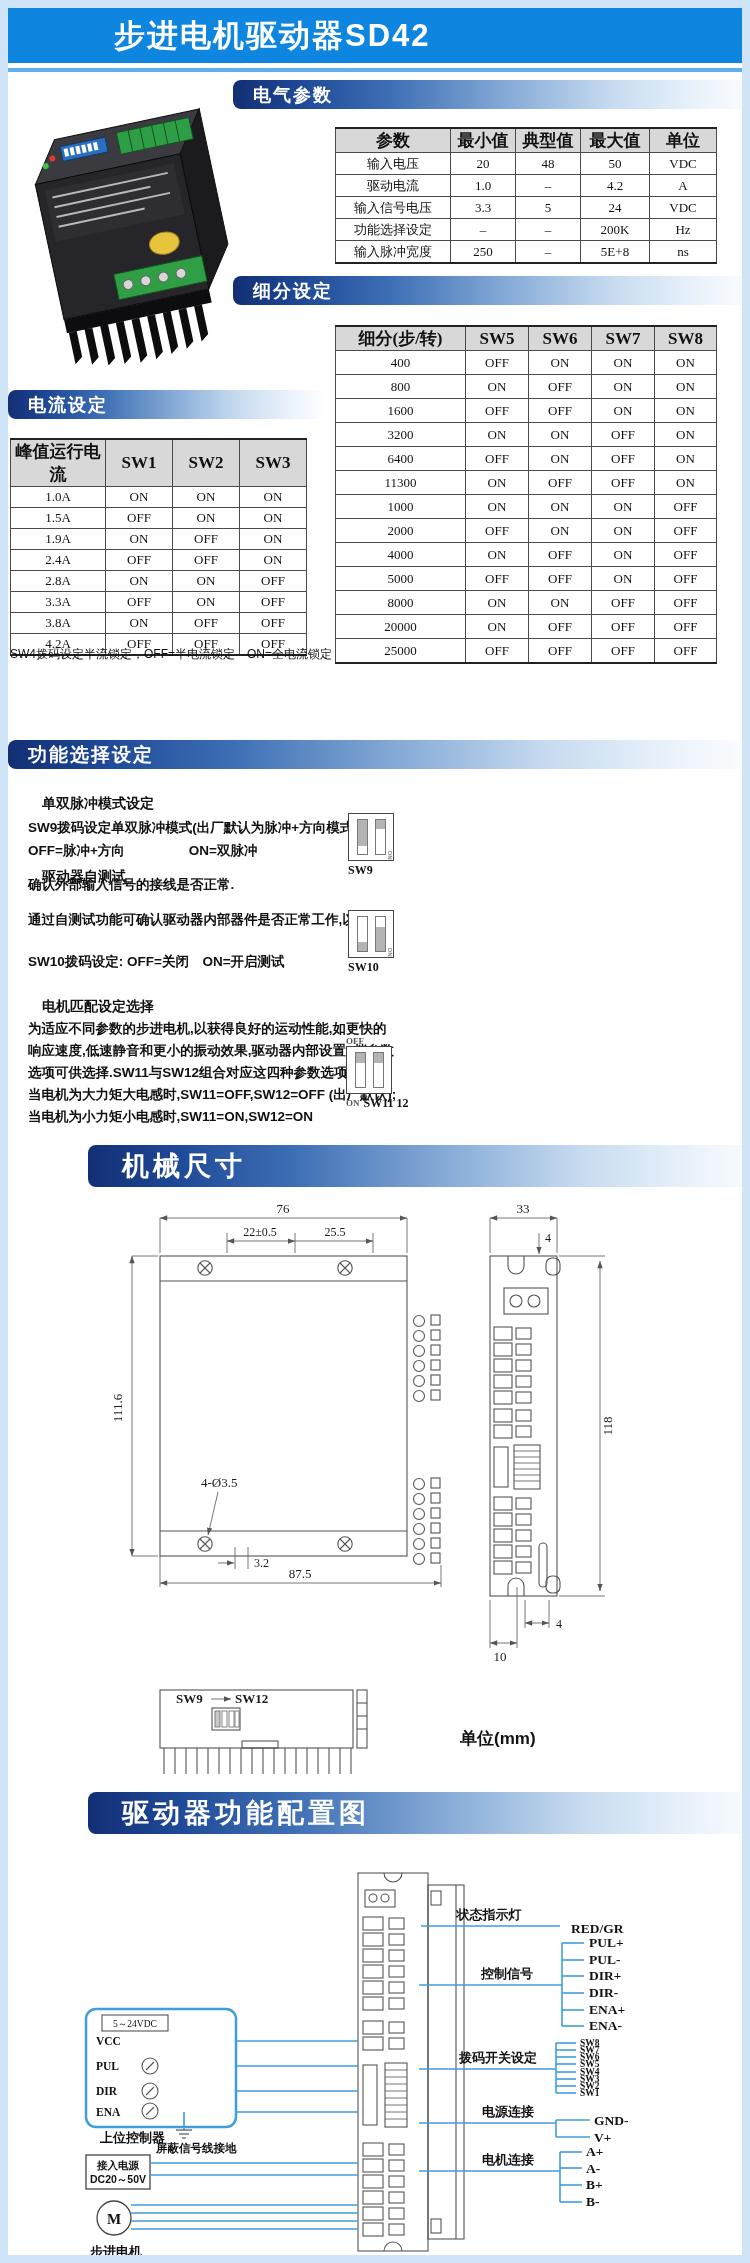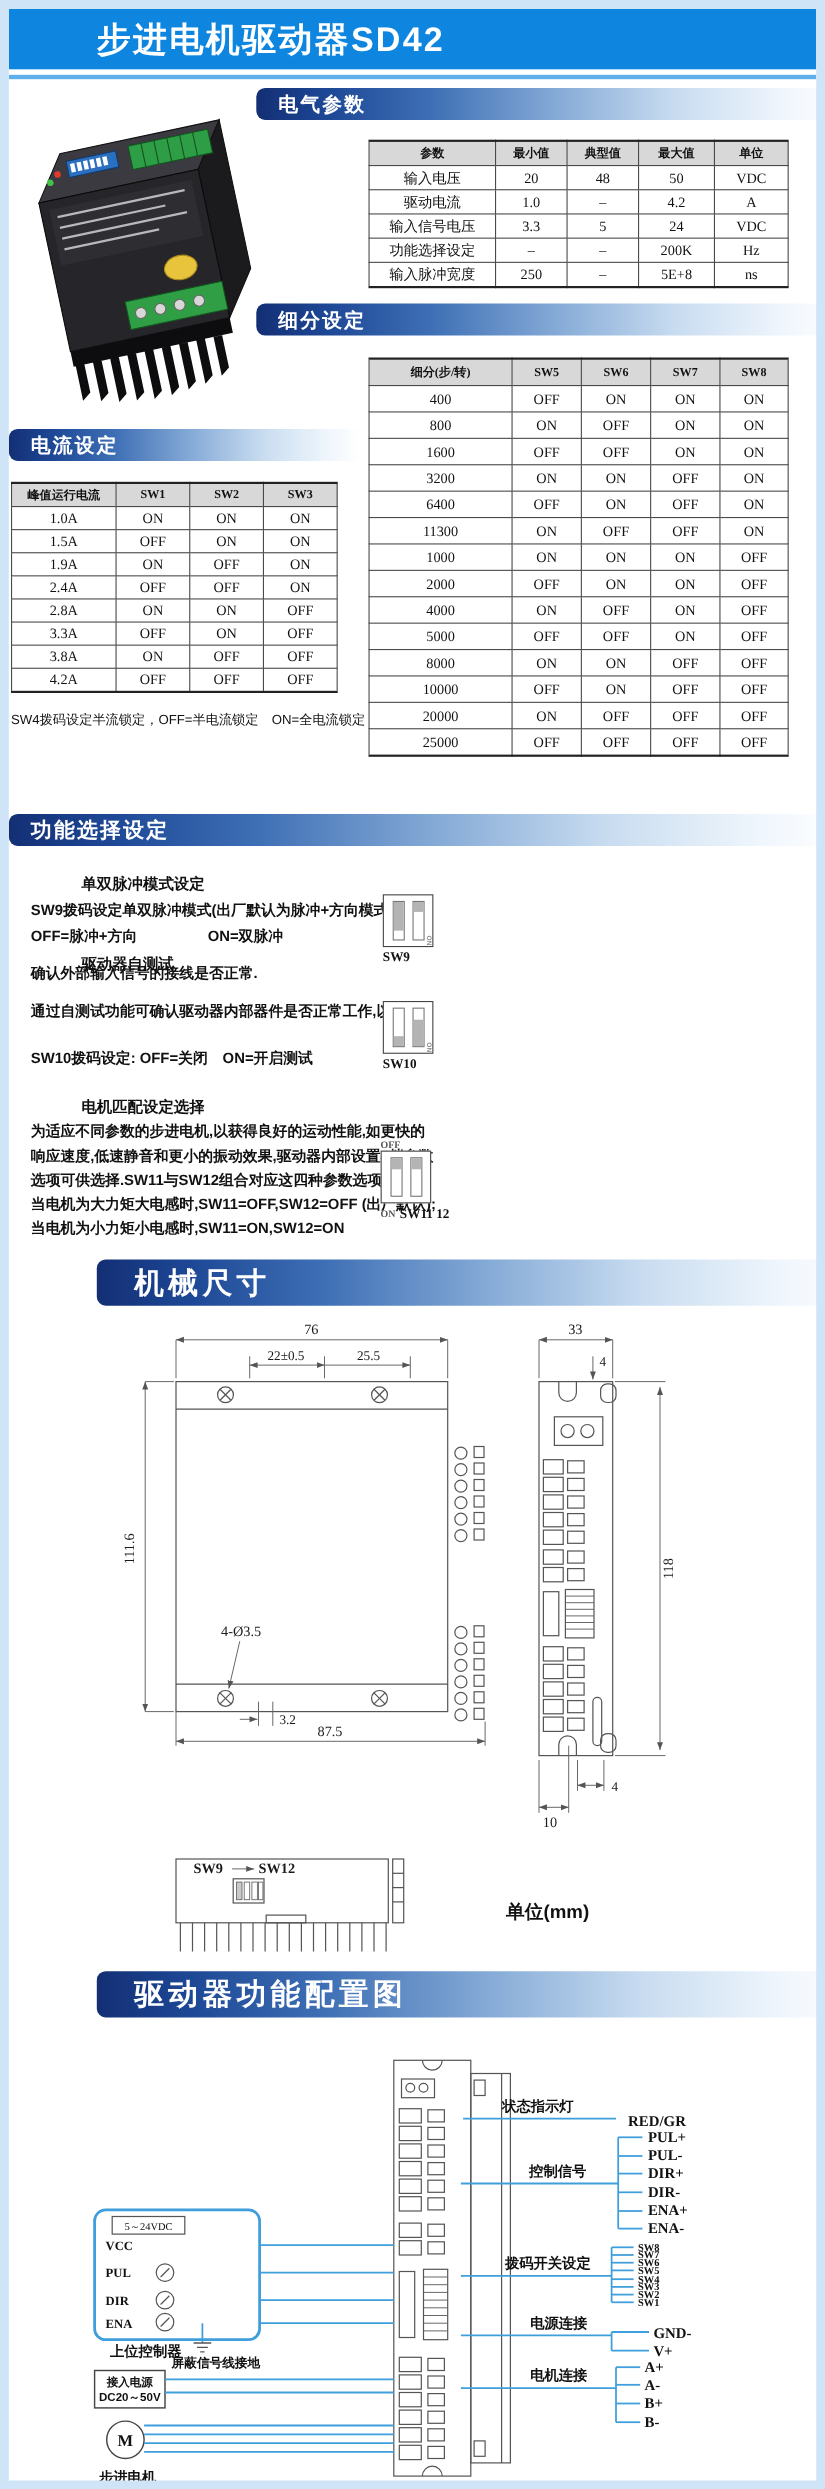--- a/index.html
+++ b/index.html
@@ -2,40 +2,40 @@
 <html><head>
 <meta charset="utf-8">
 <style>
   html,body{margin:0;padding:0;}
   body{width:750px;height:2263px;position:relative;background:#fff;
        font-family:"Liberation Sans",sans-serif;overflow:hidden;}
   .frame{position:absolute;background:#cfe4f6;z-index:40;}
   .abs{position:absolute;}
   
   .title-bar{position:absolute;left:8px;top:8px;width:734px;height:55px;background:#0e86e0;
-    color:#fff;font-weight:bold;font-size:31px;line-height:55px;padding-left:80px;
+    color:#fff;font-weight:bold;font-size:31px;line-height:55px;padding-left:106px;
     letter-spacing:2px;box-sizing:border-box;}
   .title-rule{position:absolute;left:8px;top:68px;width:734px;height:4px;background:#5fb0ea;}
   
   .pill{position:absolute;border-radius:8px;color:#fff;font-weight:bold;display:flex;align-items:center;
     background:linear-gradient(90deg,#132f74 0%,#1d4795 12%,#3e6fb5 30%,#86abd7 52%,#c8dcf0 72%,#eef5fc 90%,#ffffff 100%);}
   .pill.small{height:29px;font-size:18px;padding-left:20px;letter-spacing:2px;}
   .pill.big{height:42px;font-size:27px;padding-left:34px;letter-spacing:4px;}
   
   table.dtable{position:absolute;border-collapse:collapse;table-layout:fixed;
     font-family:"Liberation Serif",serif;font-size:13px;color:#111;text-align:center;
     border-top:2px solid #222;border-bottom:2px solid #222;}
   table.dtable th,table.dtable td{border:1px solid #4a4a4a;padding:0;}
-  table.dtable th{background:#d8d8d8;font-weight:bold;font-size:11px;}
+  table.dtable th{background:#d8d8d8;font-weight:bold;font-size:17px;}
   table.elec th,table.elec td{height:21px;}
   table.micro th,table.micro td{height:23px;}
   table.cur th,table.cur td{height:20px;}
   .note{position:absolute;font-size:12px;color:#111;white-space:nowrap;}
   
-  .ftitle{position:absolute;font-weight:bold;font-size:14px;color:#111;white-space:nowrap;margin-left:32px;}
+  .ftitle{position:absolute;font-weight:bold;font-size:14px;color:#111;white-space:nowrap;}
   .fline{position:absolute;font-weight:bold;font-size:13.5px;color:#111;white-space:nowrap;}
   .fline .gap2{margin-left:64px;}
   
   .dip{position:absolute;}
   .dipbox{width:44px;height:46px;border:1.5px solid #444;background:#fff;position:relative;
     display:flex;gap:7px;justify-content:center;align-items:center;}
   .slot{width:11px;height:36px;border:1px solid #777;position:relative;background:#fff;box-sizing:border-box;}
   .slot .fl{position:absolute;left:0;width:100%;background:#b4b4b4;}
   .diplabel{font:bold 12px "Liberation Serif",serif;color:#111;margin-top:2px;}
   .vmark{position:absolute;right:-1px;bottom:2px;font:bold 6px "Liberation Sans",sans-serif;color:#888;
@@ -322,27 +322,20 @@
       <tr>
         <td>5000</td>
         <td>OFF</td>
         <td>OFF</td>
         <td>ON</td>
         <td>OFF</td>
       </tr>
       <tr>
         <td>8000</td>
         <td>ON</td>
-        <td>ON</td>
-        <td>OFF</td>
-        <td>OFF</td>
-      </tr>
-      <tr>
-        <td>10000</td>
-        <td>OFF</td>
         <td>ON</td>
         <td>OFF</td>
         <td>OFF</td>
       </tr>
       <tr>
         <td>20000</td>
         <td>ON</td>
         <td>OFF</td>
         <td>OFF</td>
         <td>OFF</td>

